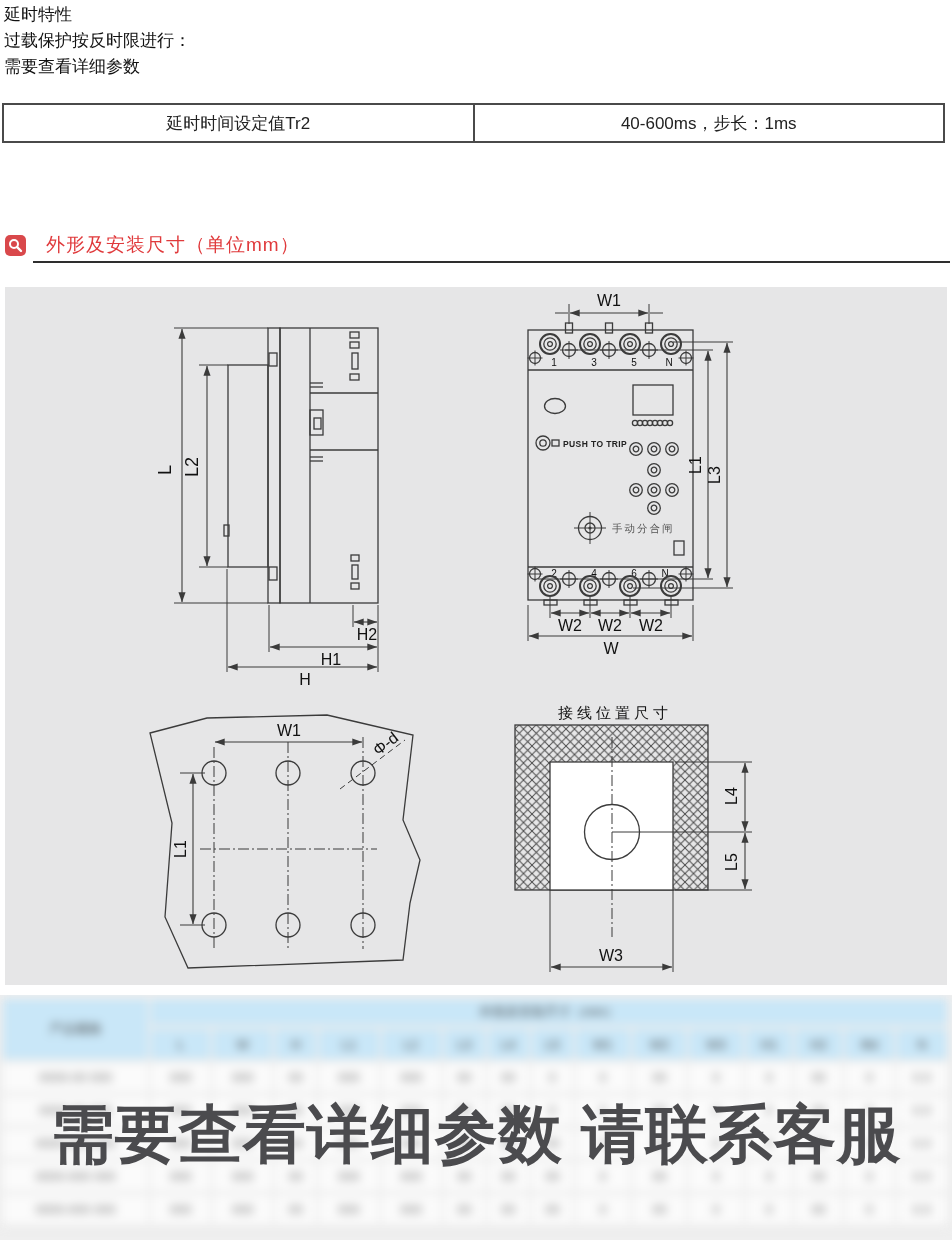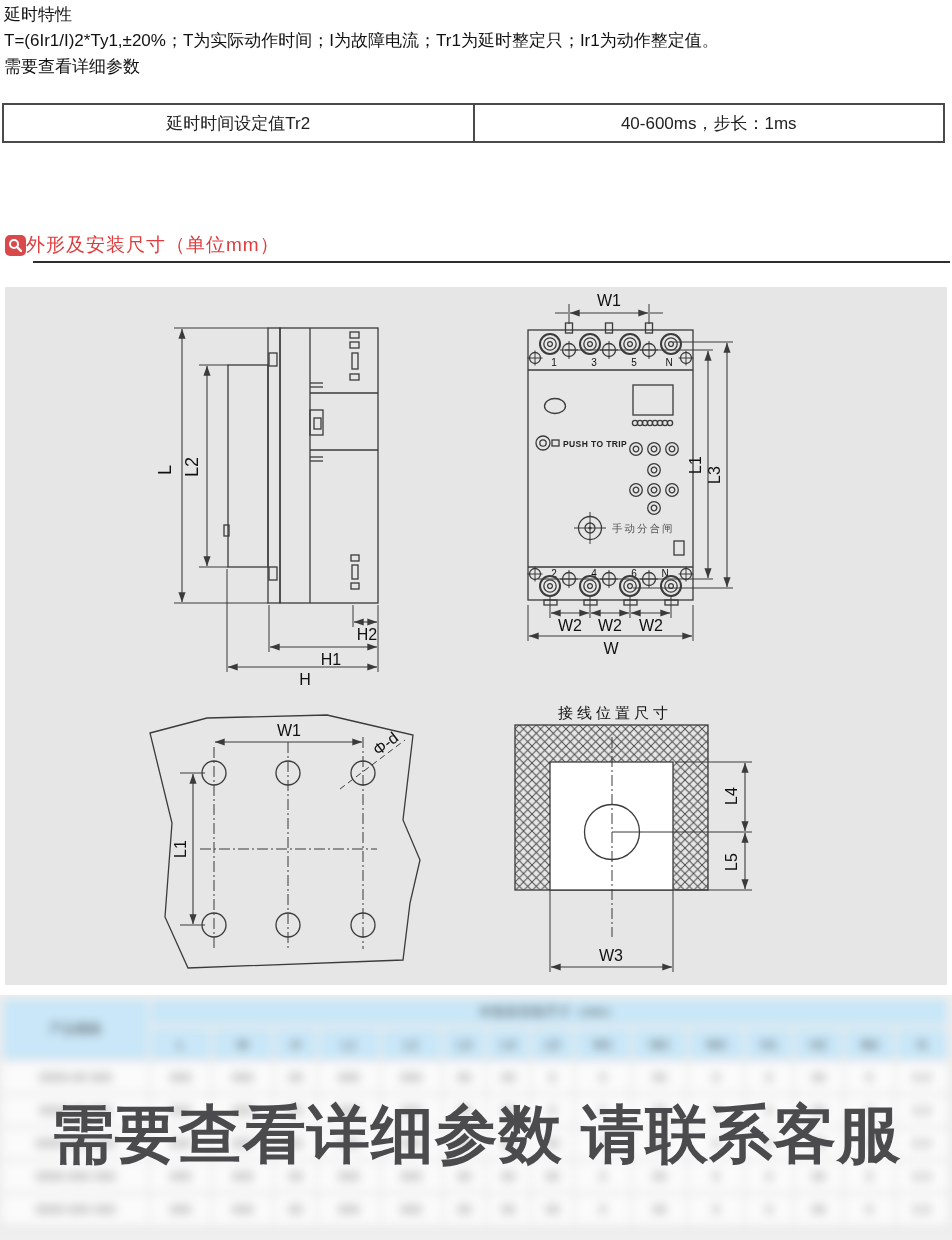--- a/index.html
+++ b/index.html
@@ -7,21 +7,21 @@
         font-family:"Liberation Sans","DejaVu Sans",sans-serif;color:#1a1a1a;}
   
   .intro{position:absolute;left:4px;top:2px;font-size:17px;line-height:26px;color:#111;}
   
   .ptable{position:absolute;left:2px;top:103px;width:943px;border-collapse:collapse;table-layout:fixed;}
   .ptable th,.ptable td{border:2px solid #4a4a4a;text-align:center;font-weight:normal;font-size:17px;color:#222;}
   .ptable th{background:#cbe9f8;height:33px;}
   .ptable td{height:34px;background:#fff;}
   .col-param{width:300px;}
   
-  .sec{position:absolute;left:5px;top:232px;display:flex;align-items:center;gap:0;}
+  .sec{position:absolute;left:5px;top:232px;display:flex;align-items:center;gap:20px;}
   .sec-title{color:#e03a3c;font-size:19px;letter-spacing:1px;}
   .sec-line{position:absolute;left:33px;top:261px;width:917px;height:2px;background:#2e2e2e;}
   
   .diagram{position:absolute;left:5px;top:287px;width:942px;height:698px;background:#e6e6e7;}
   svg text{font-family:"Liberation Sans","DejaVu Sans",sans-serif;fill:#111;}
   .ln{fill:none;stroke:#3b3b3b;stroke-width:1.3;}
   .thk{stroke-width:2px;}
   .ext{fill:none;stroke:#3b3b3b;stroke-width:1;}
   .dim{fill:none;stroke:#3b3b3b;stroke-width:1.1;marker-start:url(#as);marker-end:url(#ae);}
   .dd{stroke-dasharray:11 3 2 3;}
@@ -42,21 +42,21 @@
   .watermark{position:absolute;left:0;top:1092px;width:952px;text-align:center;font-size:63px;
              font-weight:bold;color:#4b4b4e;letter-spacing:1px;white-space:nowrap;z-index:5;}
 </style>
 </head>
 <body>
 
 <div class="page">
 
   <div class="intro">
     <div>延时特性</div>
-    <div>T=(6Ir1/I)2*Ty1,±20%；T为实际动作时间；I为故障电流；Tr1为延时整定只；Ir1为动作整定值。</div>
+    <div>过载保护按反时限进行：</div>
     <div>需要查看详细参数</div>
   </div>
 
   <table class="ptable">
     <tbody>
     <tr>
       <td>延时时间设定值Tr2</td>
       <td>40-600ms，步长：1ms</td>
     </tr>
   </tbody>

